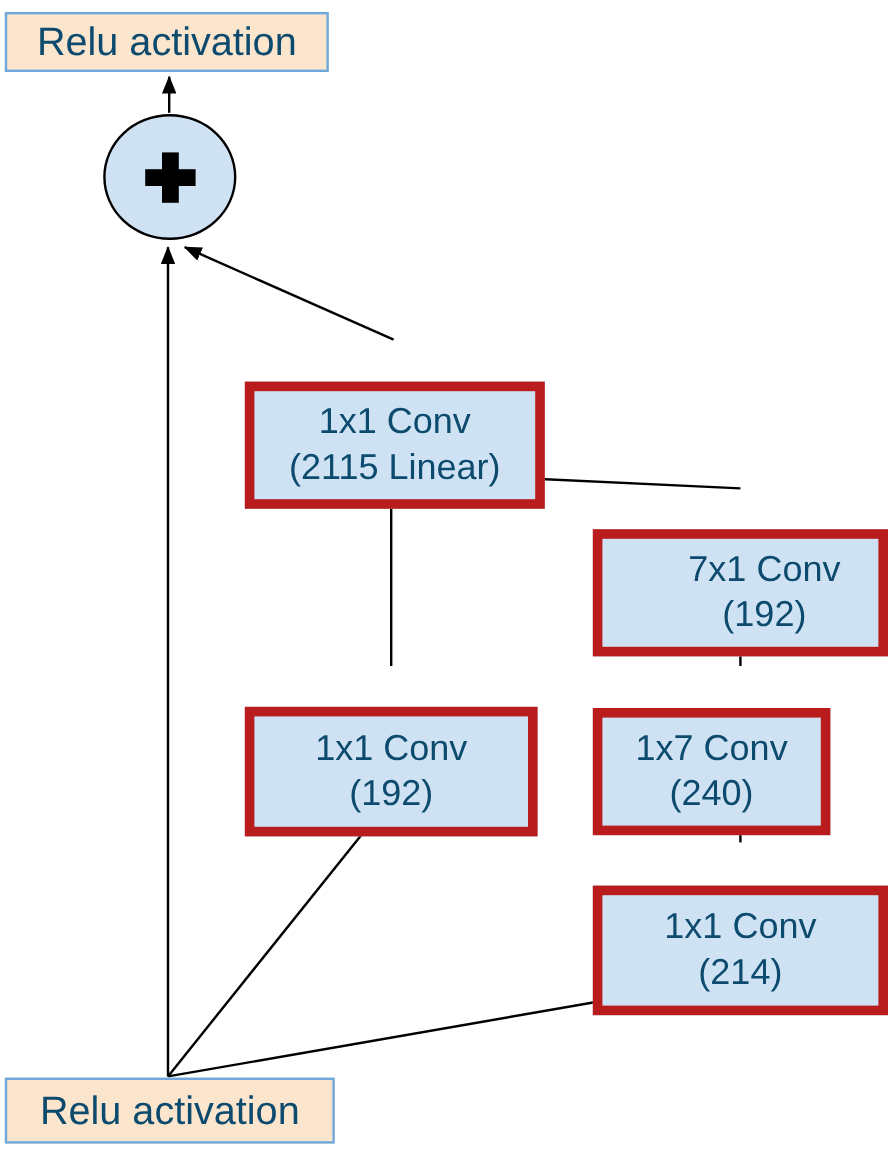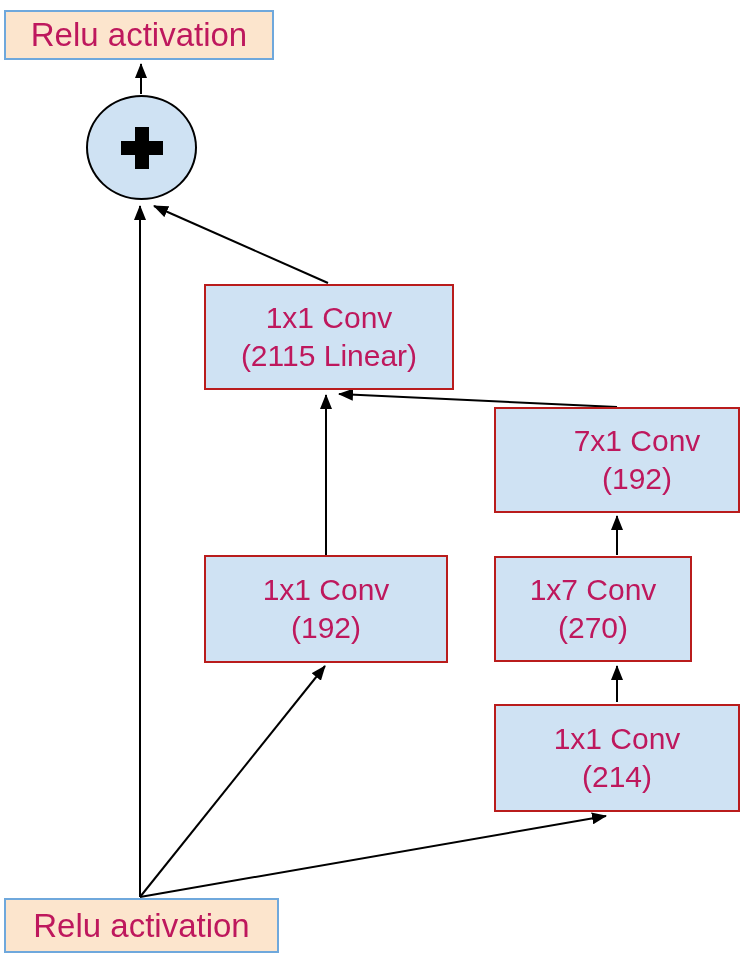--- a/index.html
+++ b/index.html
@@ -12,33 +12,34 @@
     overflow: hidden;
   }
   .node {
     position: absolute;
     box-sizing: border-box;
     display: flex;
     flex-direction: column;
     align-items: center;
     justify-content: center;
     text-align: center;
-    color: #be185d;
+    color: #0c4a6e;
   }
   .activation {
     background: #fce5cd;
     border: 2px solid #6fa8dc;
     font-size: 33px;
     line-height: 36px;
   }
   .conv {
     background: #cfe2f3;
-    border: 2px solid #b91c1c;
+    border: 8px solid #b91c1c;
     font-size: 30px;
     line-height: 38px;
+    margin-top: 34px;
   }
   .sum-circle {
     background: #cfe2f3;
     border: 2px solid #000000;
     border-radius: 50%;
   }
   
   .plus-icon {
     position: relative;
     width: 42px;
@@ -99,21 +100,21 @@
     <span>(192)</span>
   </div>
 
   <div class="node conv" style="left:204px; top:555px; width:244px; height:108px;">
     <span>1x1 Conv</span>
     <span>(192)</span>
   </div>
 
   <div class="node conv" style="left:494px; top:556px; width:198px; height:106px;">
     <span>1x7 Conv</span>
-    <span>(270)</span>
+    <span>(240)</span>
   </div>
 
   <div class="node conv" style="left:494px; top:704px; width:246px; height:108px;">
     <span>1x1 Conv</span>
     <span>(214)</span>
   </div>
 
   <div class="node activation" style="left:4px; top:898px; width:275px; height:55px;">
     <span>Relu activation</span>
   </div>

